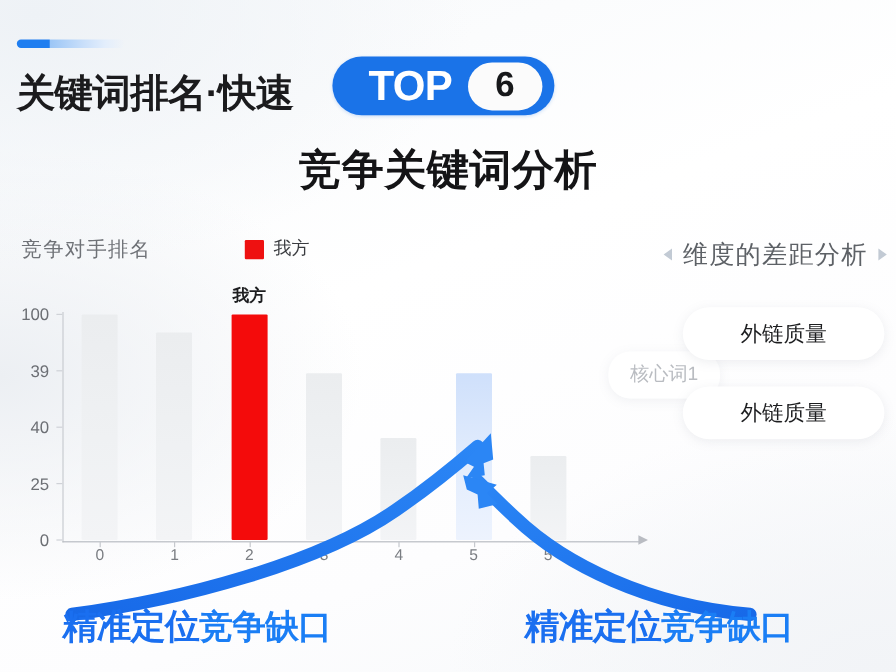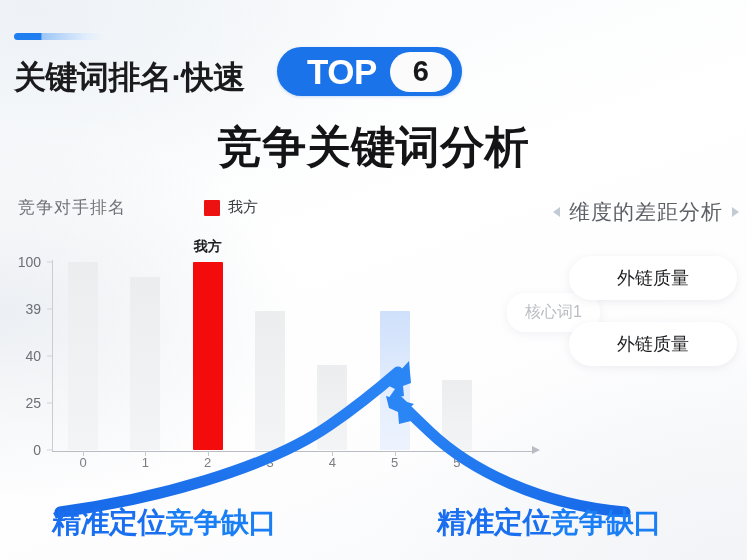--- a/index.html
+++ b/index.html
@@ -95,21 +95,21 @@
     justify-content: center;
     line-height: 1;
   }
 
   #subtitle {
     position: absolute;
     left: 0;
     right: 0;
     top: 118px;
     text-align: center;
-    font-size: 44px;
+    font-size: 35px;
     font-weight: 700;
     color: #141416;
     letter-spacing: 0.5px;
   }
 
   
   #legend-row {
     position: absolute;
     left: 18px;
     top: 196px;

